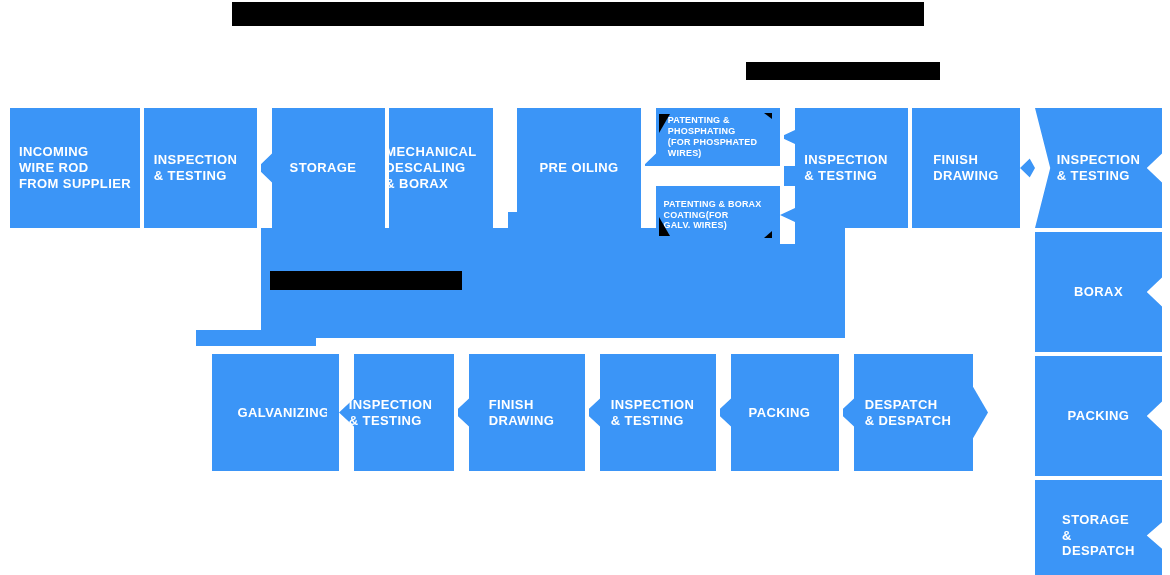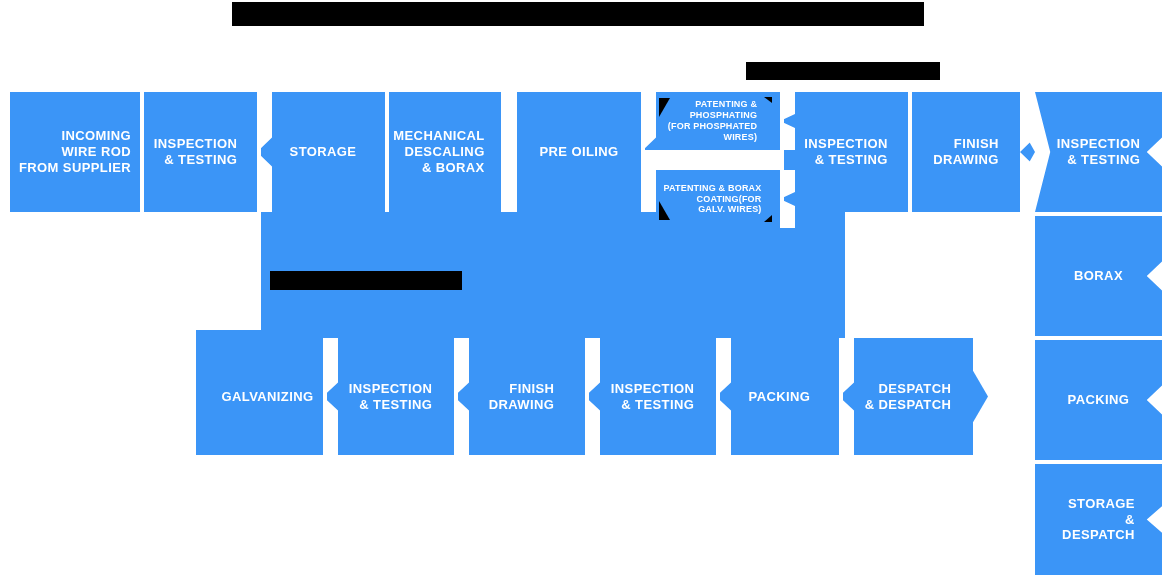--- a/index.html
+++ b/index.html
@@ -23,22 +23,22 @@
   #mid-redacted{
     left:270px;top:271px;width:190px;height:19px;
     font-size:14px;letter-spacing:.3px;padding-left:2px;
   }
 
   .connector{position:absolute;background:#3B95F7;}
 
   .box{
     position:absolute;background:#3B95F7;color:#ffffff;
     display:flex;align-items:center;justify-content:center;
-    text-align:right;font-weight:bold;line-height:1.22;
-    letter-spacing:.4px;box-sizing:border-box;
+    text-align:left;font-weight:bold;line-height:1.22;
+    letter-spacing:.4px;box-sizing:border-box;margin-top:16px;
   }
   .box span{display:block;padding:0 6px;}
 
   
   .notch-r{
     position:absolute;right:-15px;top:0;width:15px;height:100%;
     background:#ffffff;
     clip-path:polygon(0 0,100% 0,100% 38%,0 50%,100% 62%,100% 100%,0 100%);
     z-index:3;
   }
@@ -82,21 +82,21 @@
 <div class="box" style="left:134px;top:92px;width:123px;height:120px;font-size:13px;">
   <span>INSPECTION<br>&amp; TESTING</span>
   <div class="notch-r"></div>
 </div>
 
 <div class="box" style="left:261px;top:92px;width:124px;height:120px;font-size:13px;">
   <span>STORAGE</span>
   <div class="gap-r"></div>
 </div>
 
-<div class="box" style="left:377px;top:92px;width:124px;height:120px;font-size:13px;">
+<div class="box" style="left:369px;top:92px;width:124px;height:120px;font-size:13px;">
   <span>MECHANICAL<br>DESCALING<br>&amp; BORAX</span>
   <div class="notch-r"></div>
 </div>
 
 <div class="box" style="left:517px;top:92px;width:124px;height:120px;font-size:13px;">
   <span>PRE OILING</span>
   <div class="notch-r"></div>
 </div>
 
 <div class="box" style="left:645px;top:92px;width:135px;height:58px;font-size:9px;letter-spacing:.2px;">
@@ -137,21 +137,21 @@
 <div class="box" style="left:1035px;top:340px;width:127px;height:120px;font-size:13px;
             clip-path:polygon(0 0,100% 0,100% 38%,88% 50%,100% 62%,100% 100%,0 100%,0 0);">
   <span>PACKING</span>
 </div>
 
 <div class="box" style="left:1035px;top:464px;width:127px;height:111px;font-size:13px;
             clip-path:polygon(0 0,100% 0,100% 38%,88% 50%,100% 62%,100% 100%,0 100%,0 0);">
   <span>STORAGE<br>&amp;<br>DESPATCH</span>
 </div>
 
-<div class="box" style="left:196px;top:338px;width:127px;height:117px;font-size:13px;padding-left:16px;">
+<div class="box" style="left:212px;top:338px;width:127px;height:117px;font-size:13px;padding-left:16px;">
   <span>GALVANIZING</span>
   <div class="notch-r"></div>
 </div>
 
 <div class="box" style="left:327px;top:338px;width:127px;height:117px;font-size:13px;">
   <span>INSPECTION<br>&amp; TESTING</span>
   <div class="notch-r"></div>
 </div>
 
 <div class="box" style="left:458px;top:338px;width:127px;height:117px;font-size:13px;">

